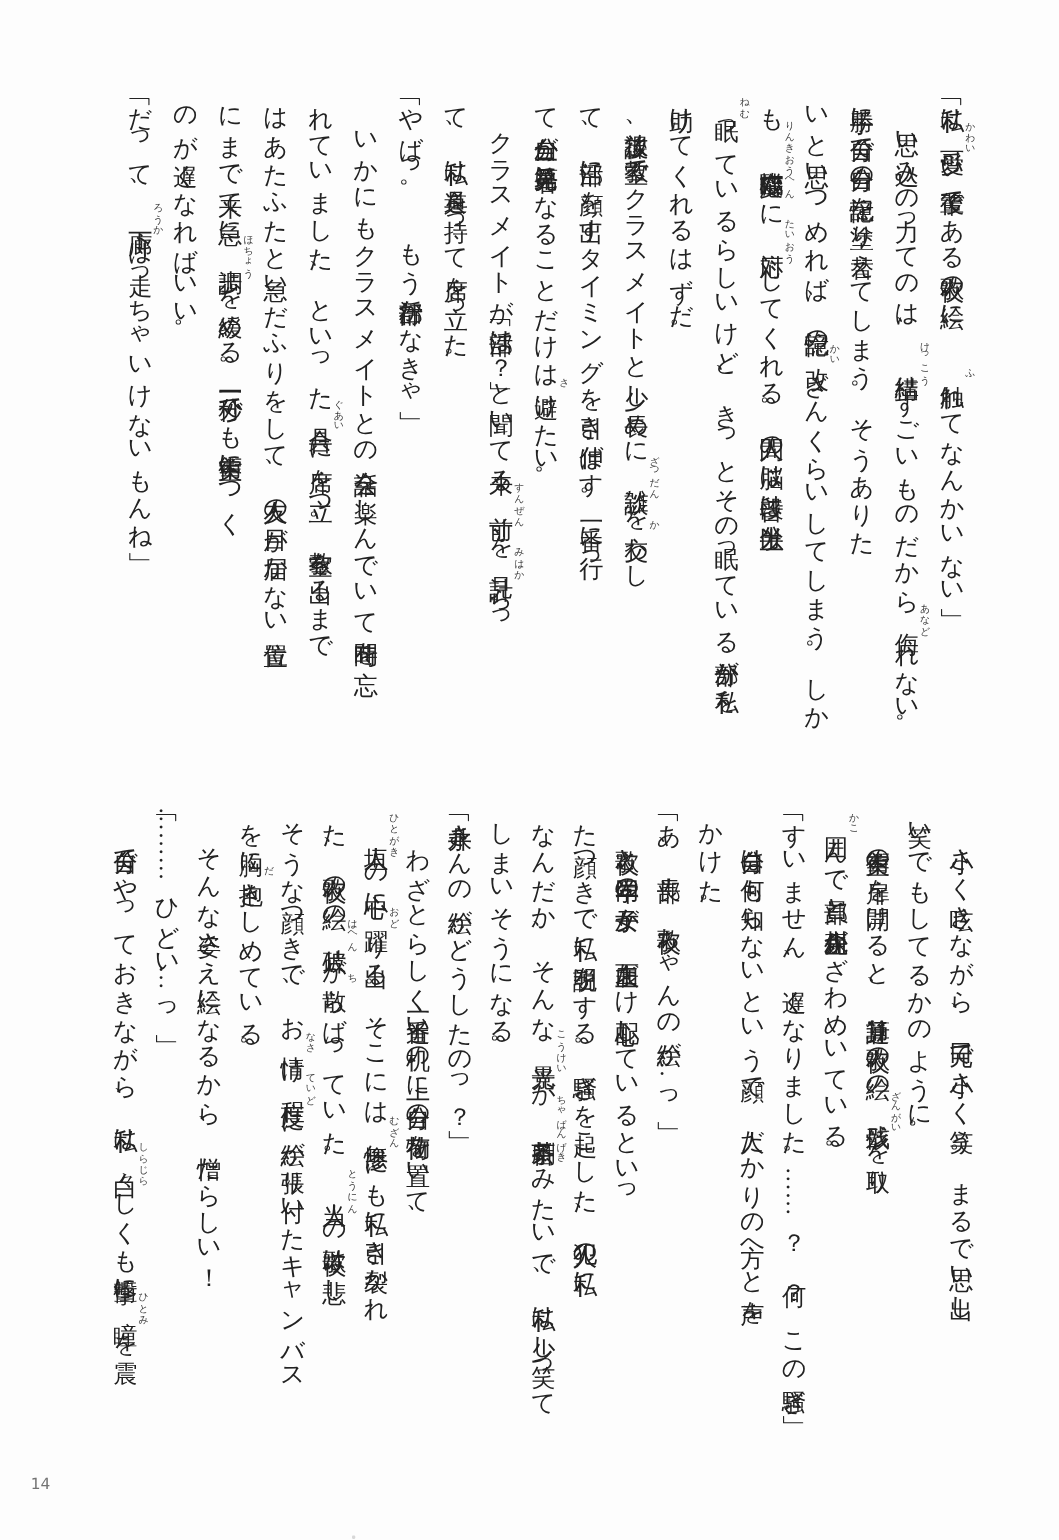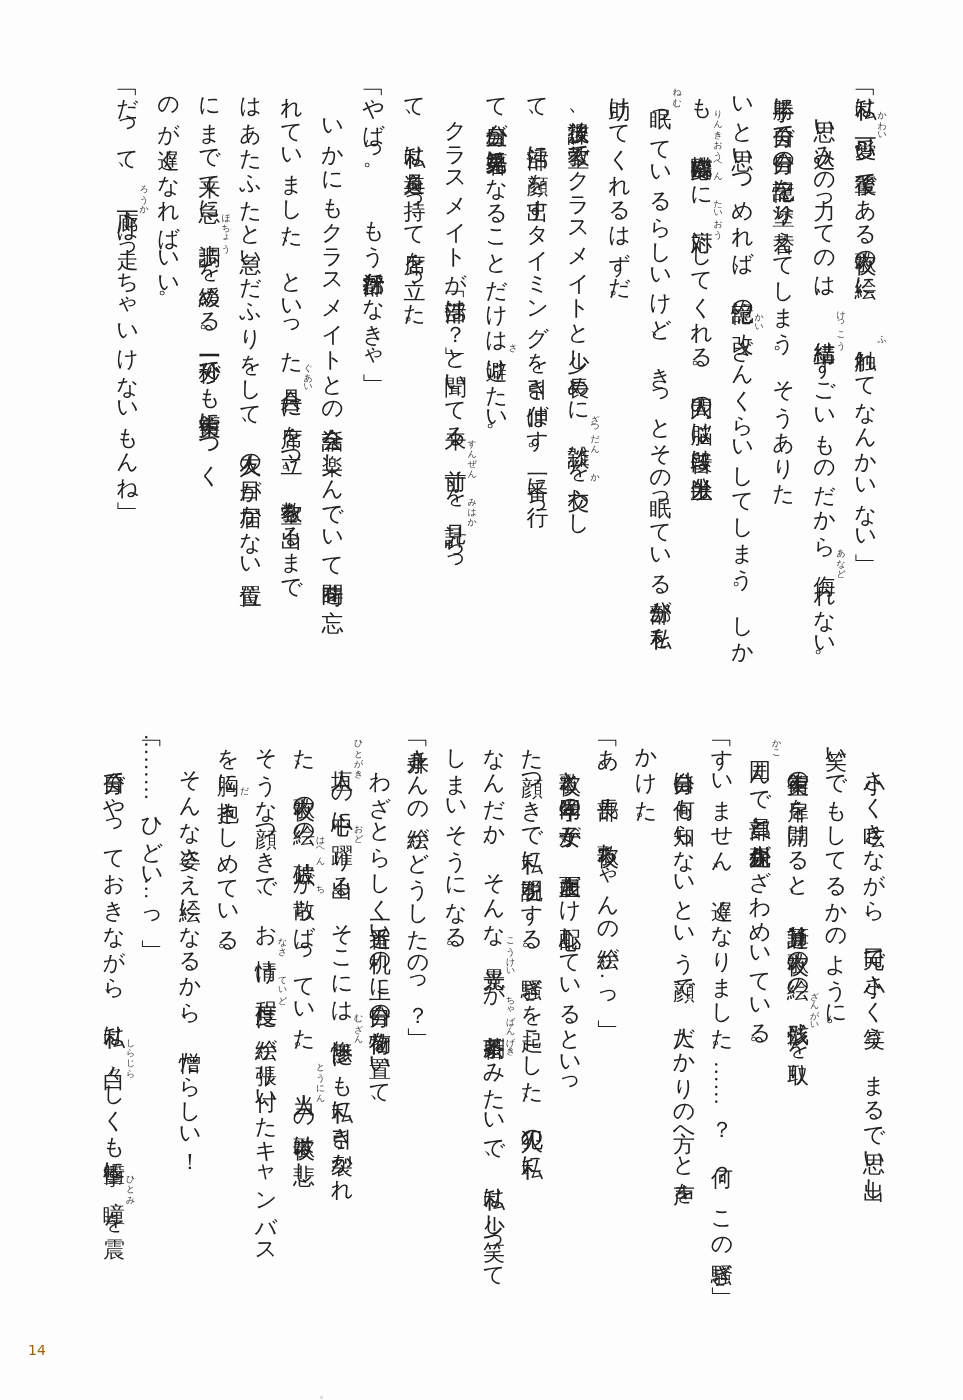--- a/index.html
+++ b/index.html
@@ -43,21 +43,21 @@
     right: 70px;
     height: 640px;
     line-height: 38px;
   }
   .page-number {
     position: absolute;
     left: 28px;
     top: 1342px;
     font-family: "DejaVu Sans", "Liberation Sans", sans-serif;
     font-size: 14px;
-    color: #a16207;
+    color: #737373;
   }
   .scan-artifact {
     position: absolute;
     left: 320px;
     top: 1396px;
     width: 3px;
     height: 3px;
     background: #d8d8d8;
     border-radius: 1px;
   }

